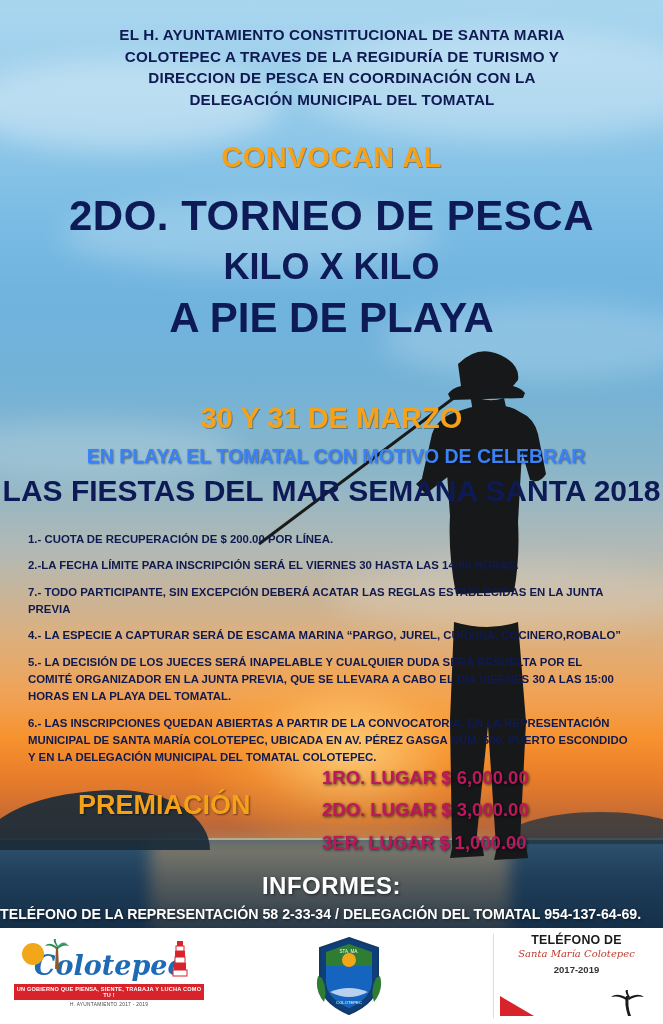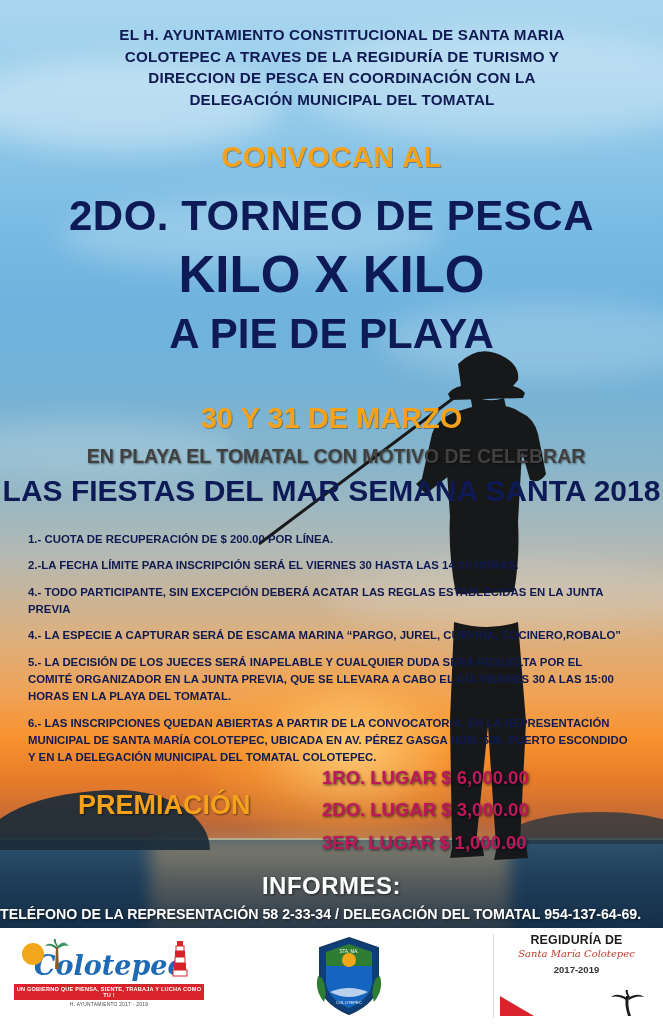--- a/index.html
+++ b/index.html
@@ -162,41 +162,41 @@
   .title {
     position: absolute;
     top: 194px;
     left: 0; right: 0;
     text-align: center;
     color: #0e1a56;
     font-weight: bold;
     line-height: 1.05;
   }
   .title .l1 { font-size: 42px; letter-spacing: .5px; }
-  .title .l2 { font-size: 51px; margin-top: 10px; }
+  .title .l2 { font-size: 36px; margin-top: 10px; }
   .title .l3 { font-size: 42px; margin-top: 10px; }
 
   .dates {
     position: absolute;
     top: 402px;
     left: 0; right: 0;
     text-align: center;
     font-size: 29px;
     font-weight: bold;
     color: #f5a21a;
     text-shadow: 1px 1px 0 rgba(30,20,0,.35);
   }
   .subdate {
     position: absolute;
     top: 445px;
     left: 0; right: 0;
     text-align: center;
     font-size: 19.5px;
     font-weight: bold;
-    color: #404040;
+    color: #3b82f6;
     text-shadow: 1px 1px 2px rgba(0,0,0,.45);
     padding-left: 9px;
   }
   .fiestas {
     position: absolute;
     top: 474px;
     left: 0; right: 0;
     text-align: center;
     font-size: 30px;
     font-weight: bold;
@@ -419,21 +419,21 @@
       <div class="l3">A PIE DE PLAYA</div>
     </div>
 
     <div class="dates">30 Y 31 DE MARZO</div>
     <div class="subdate">EN PLAYA EL TOMATAL CON MOTIVO DE CELEBRAR</div>
     <div class="fiestas">LAS FIESTAS DEL MAR SEMANA SANTA 2018</div>
 
     <div class="rules">
       <p>1.- CUOTA DE RECUPERACIÓN DE $ 200.00 POR LÍNEA.</p>
       <p>2.-LA FECHA LÍMITE  PARA INSCRIPCIÓN SERÁ EL VIERNES 30 HASTA LAS 14:00 HORAS.</p>
-      <p>4.- TODO PARTICIPANTE, SIN EXCEPCIÓN DEBERÁ ACATAR LAS REGLAS ESTABLECIDAS EN LA JUNTA PREVIA</p>
+      <p>7.- TODO PARTICIPANTE, SIN EXCEPCIÓN DEBERÁ ACATAR LAS REGLAS ESTABLECIDAS EN LA JUNTA PREVIA</p>
       <p>4.- LA ESPECIE A CAPTURAR SERÁ DE ESCAMA MARINA “PARGO, JUREL, CURVINA, COCINERO,ROBALO”</p>
       <p>5.- LA DECISIÓN DE LOS JUECES SERÁ INAPELABLE Y CUALQUIER DUDA SERÁ RESUELTA POR EL COMITÉ ORGANIZADOR EN LA JUNTA PREVIA, QUE SE LLEVARA A CABO EL DÍA VIERNES 30 A LAS 15:00 HORAS EN LA PLAYA DEL TOMATAL.</p>
       <p>6.- LAS INSCRIPCIONES QUEDAN ABIERTAS A PARTIR DE LA CONVOCATORIA, EN LA REPRESENTACIÓN MUNICIPAL DE SANTA MARÍA COLOTEPEC, UBICADA EN AV. PÉREZ GASGA NÚM. 506, PUERTO ESCONDIDO Y EN LA DELEGACIÓN MUNICIPAL DEL TOMATAL COLOTEPEC.</p>
     </div>
 
     <div class="premiacion">PREMIACIÓN</div>
     <div class="prizes">
       <div>1RO. LUGAR  $ 6,000.00</div>
       <div>2DO. LUGAR  $ 3,000.00</div>
       <div>3ER. LUGAR  $ 1,000.00</div>
@@ -479,21 +479,21 @@
         <circle cx="33" cy="24" r="7" fill="#f2a71b"></circle>
         <path d="M14 56 q19 -8 38 0 q-19 10 -38 0 z" fill="#ffffff" opacity=".7"></path>
         <path d="M2 40 q-4 14 6 26 q4 -12 -2 -24 z" fill="#2e7d32"></path>
         <path d="M64 40 q4 14 -6 26 q-4 -12 2 -24 z" fill="#2e7d32"></path>
         <text x="33" y="17" font-size="4.5" fill="#ffffff" text-anchor="middle" font-family="Liberation Sans, sans-serif">STA. MA.</text>
         <text x="33" y="68" font-size="4.2" fill="#ffffff" text-anchor="middle" font-family="Liberation Sans, sans-serif">COLOTEPEC</text>
       </svg>
     </div>
 
     <div class="logo-turismo">
-      <div class="t1">REGIDURÍA DE</div>
+      <div class="t1">TELÉFONO DE</div>
       <div class="t3">Santa María Colotepec</div>
       <div class="yr">2017-2019</div>
       <div class="turismo-art">
         <svg viewBox="0 0 150 26" xmlns="http://www.w3.org/2000/svg">
           <path d="M0 26 L0 6 L34 26 Z" fill="#d8232a"></path>
           <path d="M128 26 q-4 -12 -2 -20 l3 0 q-2 10 2 20 z" fill="#1b1b1b"></path>
           <path d="M127 8 q-10 -6 -16 -1 q8 -2 15 3 z" fill="#1b1b1b"></path>
           <path d="M128 8 q10 -6 16 -1 q-8 -2 -15 3 z" fill="#1b1b1b"></path>
           <path d="M128 7 q-5 -8 0 -7 q-1 3 2 7 z" fill="#1b1b1b"></path>
         </svg>

